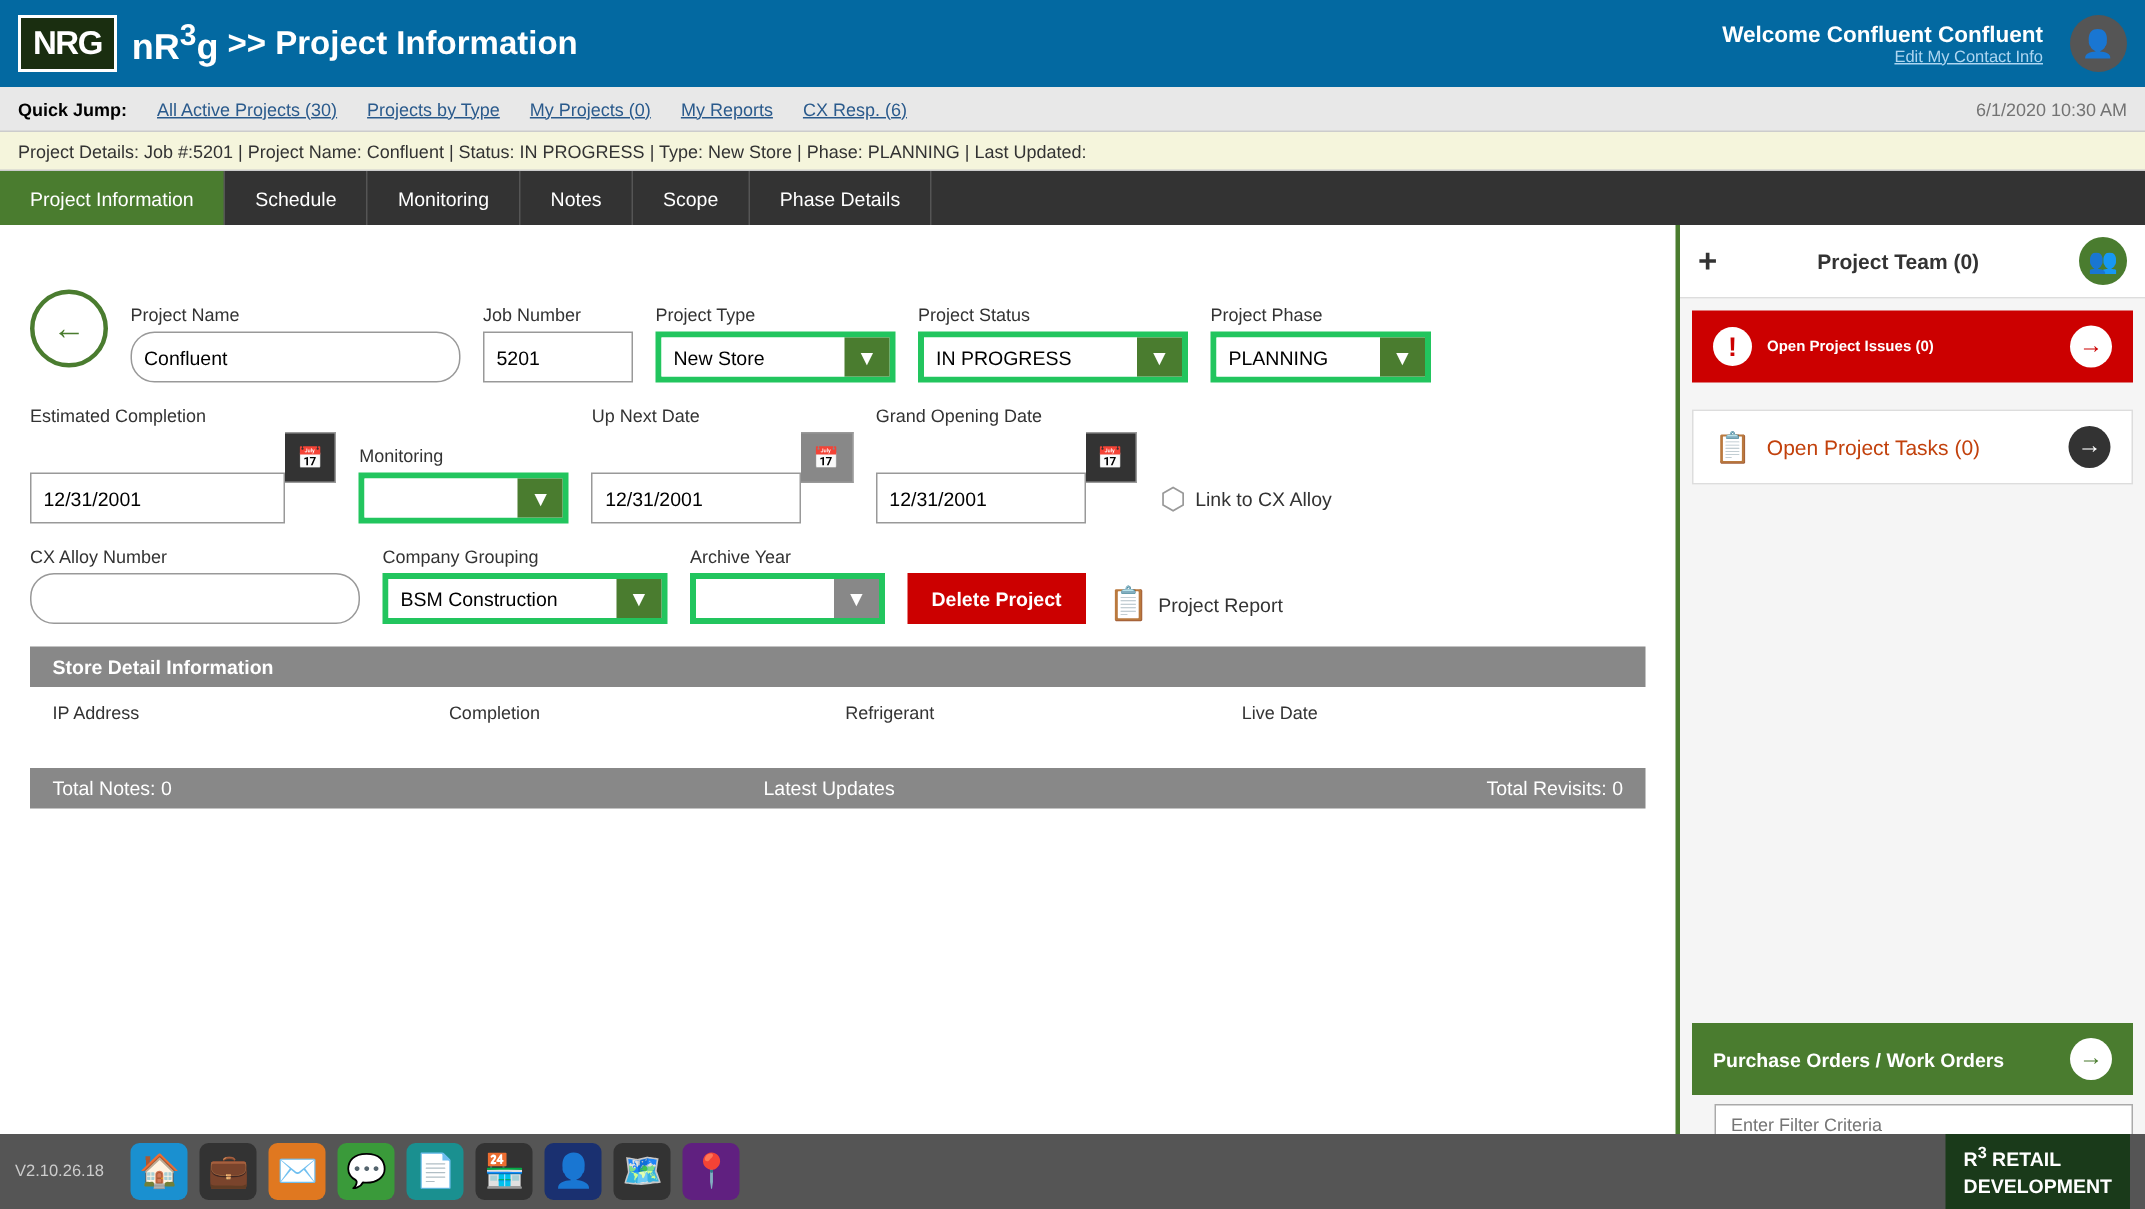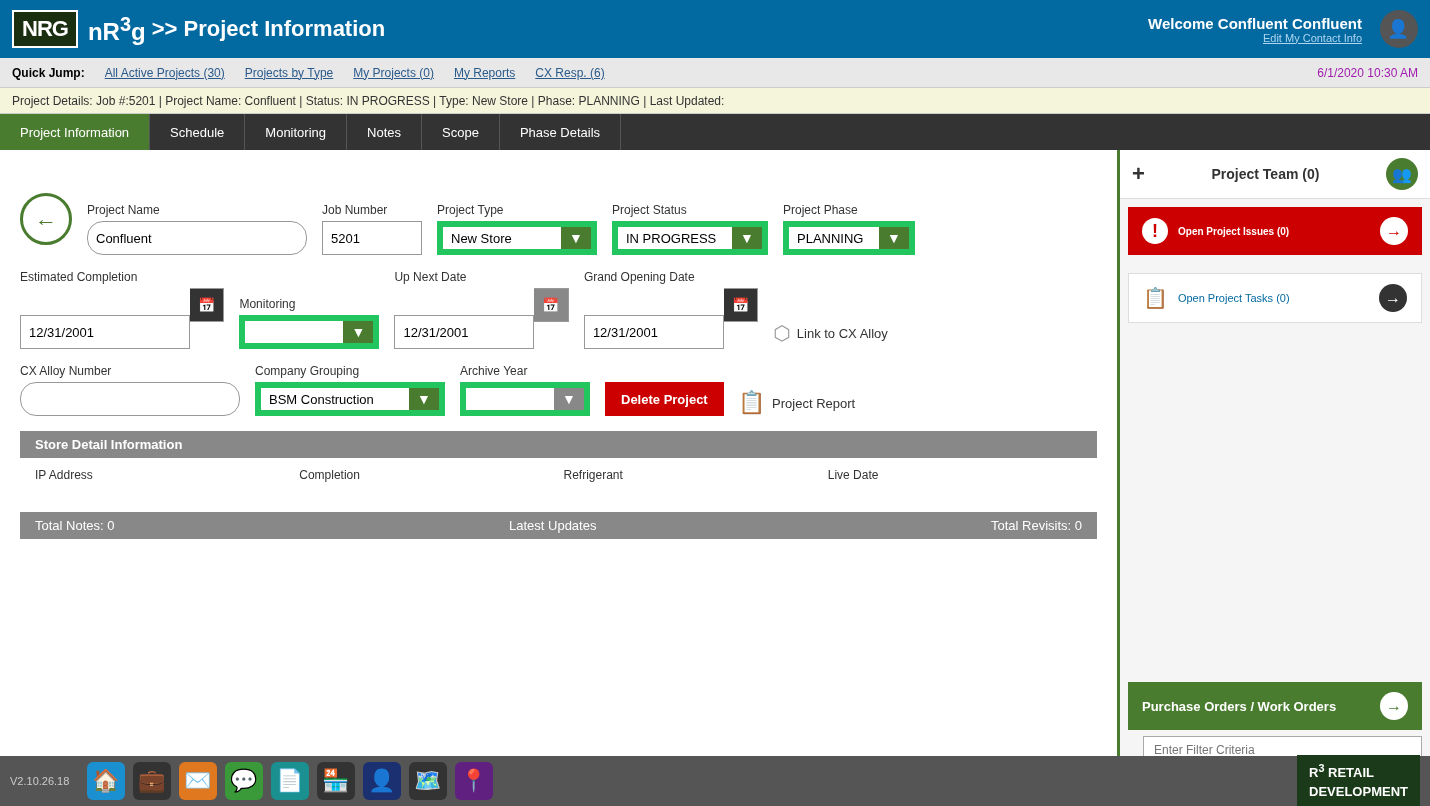--- a/index.html
+++ b/index.html
@@ -12,21 +12,21 @@
     .header-right { text-align: right; }
     .header-welcome { font-size: 15px; font-weight: bold; }
     .header-edit { font-size: 11px; color: #aed6f1; text-decoration: underline; cursor: pointer; }
     .header-avatar { width: 38px; height: 38px; background: #555; border-radius: 50%; display: flex; align-items: center; justify-content: center; color: white; font-size: 18px; margin-left: 10px; }
     .header-right-group { display: flex; align-items: center; gap: 8px; }
 
     
     .quickjump { background: #e8e8e8; display: flex; align-items: center; padding: 4px 12px; height: 30px; gap: 20px; border-bottom: 1px solid #ccc; }
     .quickjump-label { font-weight: bold; font-size: 12px; }
     .quickjump-link { color: #2a5a8c; text-decoration: underline; font-size: 12px; cursor: pointer; }
-    .quickjump-time { margin-left: auto; font-size: 12px; color: #a21caf; }
+    .quickjump-time { margin-left: auto; font-size: 12px; color: #737373; }
 
     
     .project-details-bar { background: #f5f5dc; padding: 4px 12px; font-size: 12px; color: #333; height: 26px; display: flex; align-items: center; border-bottom: 1px solid #ccc; }
 
     
     .main-layout { display: flex; height: calc(806px - 58px - 30px - 26px - 36px - 36px); }
 
     
     .tabs { display: flex; background: #333; height: 36px; }
     .tab { padding: 8px 20px; color: white; font-size: 13px; cursor: pointer; display: flex; align-items: center; border-right: 1px solid #555; }
@@ -45,21 +45,21 @@
     .form-label { font-size: 12px; color: #333; }
     .form-input { border: 1px solid #999; padding: 5px 8px; font-size: 13px; height: 34px; background: white; }
     .form-input.wide { width: 220px; border-radius: 16px; }
     .form-input.small { width: 100px; }
     .form-input-with-btn { display: flex; }
     .form-input-with-btn .form-input { flex: 1; margin-top: 27px; }
     .calendar-btn { background: #333; border: 1px solid #999; border-left: none; padding: 0 8px; cursor: pointer; color: white; font-size: 14px; height: 34px; display: flex; align-items: center; }
     .calendar-btn-gray { background: #888; }
 
     
-    .green-select { display: flex; border: 6px solid #22c55e; height: 34px; }
+    .green-select { display: flex; border: 4px solid #22c55e; height: 34px; }
     .green-select select { border: none; padding: 0 8px; font-size: 13px; background: white; flex: 1; appearance: none; cursor: pointer; outline: none; }
     .green-select .arrow-btn { background: #4a7c2f; width: 30px; display: flex; align-items: center; justify-content: center; color: white; font-size: 14px; cursor: pointer; flex-shrink: 0; }
     .gray-select .arrow-btn { background: #888; }
 
     
     .delete-btn { background: #cc0000; color: white; border: none; padding: 8px 16px; font-size: 13px; font-weight: bold; cursor: pointer; height: 34px; }
 
     
     .project-report-btn { display: flex; align-items: center; gap: 6px; cursor: pointer; color: #333; }
     .report-icon { color: #4a7c2f; font-size: 22px; }
@@ -85,21 +85,21 @@
 
     
     .issues-bar { background: #cc0000; color: white; display: flex; align-items: center; justify-content: space-between; padding: 10px 14px; cursor: pointer; margin: 8px 0; }
     .issues-bar .warning-icon { font-size: 18px; background: white; color: #cc0000; border-radius: 50%; width: 26px; height: 26px; display: flex; align-items: center; justify-content: center; font-weight: bold; flex-shrink: 0; }
     .issues-bar .label { font-size: 10px; font-weight: bold; flex: 1; margin-left: 10px; }
     .arrow-circle { background: white; border-radius: 50%; width: 28px; height: 28px; display: flex; align-items: center; justify-content: center; color: #cc0000; font-weight: bold; font-size: 16px; flex-shrink: 0; }
 
     
     .tasks-bar { display: flex; align-items: center; justify-content: space-between; padding: 10px 14px; cursor: pointer; background: white; border: 1px solid #ddd; margin: 0 0 8px 0; }
     .tasks-icon { font-size: 20px; color: #666; }
-    .tasks-label { font-size: 11px; flex: 1; margin-left: 10px; color: #0369a1; }
+    .tasks-label { font-size: 14px; flex: 1; margin-left: 10px; color: #c2410c; }
     .tasks-arrow { background: #333; border-radius: 50%; width: 28px; height: 28px; display: flex; align-items: center; justify-content: center; color: white; font-size: 16px; }
 
     
     .purchase-orders { background: #4a7c2f; color: white; display: flex; align-items: center; justify-content: space-between; padding: 10px 14px; cursor: pointer; margin-top: auto; }
     .purchase-label { font-size: 13px; font-weight: bold; flex: 1; }
     .purchase-arrow { background: white; border-radius: 50%; width: 28px; height: 28px; display: flex; align-items: center; justify-content: center; color: #4a7c2f; font-weight: bold; font-size: 16px; }
 
     
     .filter-input { border: 1px solid #aaa; padding: 6px 10px; width: 100%; font-size: 12px; background: white; }
 
@@ -201,32 +201,32 @@
               <select style="width:130px;">
                 <option>New Store</option>
                 <option>Retrofit</option>
                 <option>Service</option>
               </select>
               <div class="arrow-btn">▼</div>
             </div>
           </div>
           <div class="form-group">
             <label class="form-label">Project Status</label>
-            <div class="green-select" style="width:156px;">
+            <div class="green-select" style="width:180px;">
               <select style="width:130px;">
                 <option>IN PROGRESS</option>
                 <option>COMPLETE</option>
                 <option>ON HOLD</option>
               </select>
               <div class="arrow-btn">▼</div>
             </div>
           </div>
           <div class="form-group">
             <label class="form-label">Project Phase</label>
-            <div class="green-select" style="width:132px;">
+            <div class="green-select" style="width:147px;">
               <select style="width:130px;">
                 <option>PLANNING</option>
                 <option>DESIGN</option>
                 <option>INSTALL</option>
                 <option>COMPLETE</option>
               </select>
               <div class="arrow-btn">▼</div>
             </div>
           </div>
         </div>

